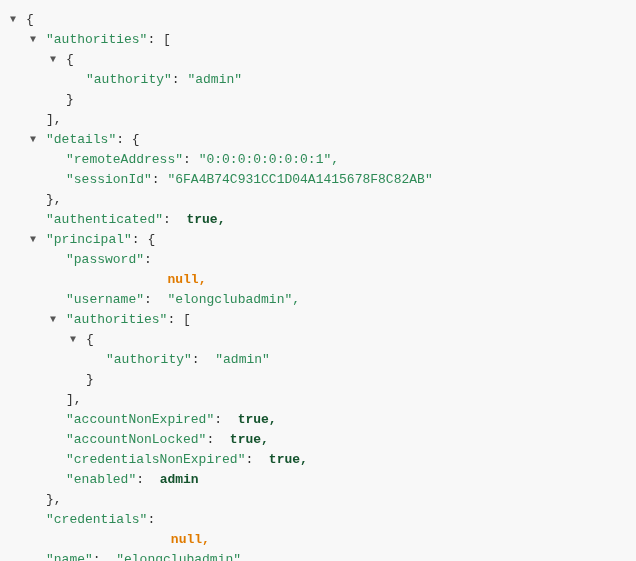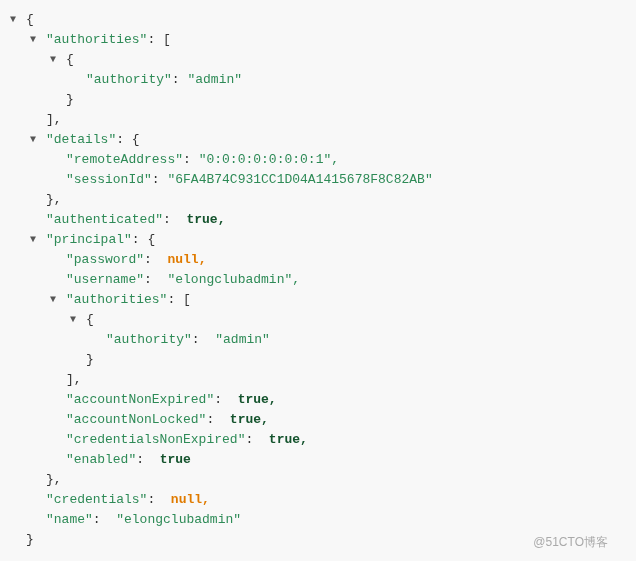--- a/index.html
+++ b/index.html
@@ -25,21 +25,21 @@
       white-space: pre;
     }
     .indent-0 { padding-left: 0px; }
     .indent-1 { padding-left: 20px; }
     .indent-2 { padding-left: 40px; }
     .indent-3 { padding-left: 60px; }
     .indent-4 { padding-left: 80px; }
 
     .key { color: #2e8b57; }
     .string-val { color: #2e8b57; }
-    .null-val { color: #e07b00; font-weight: bold; }
+    .null-val { color: #e07b00; font-weight: bold; margin-top: 20px; }
     .bool-val { color: #14532d; font-weight: bold; }
     .punct { color: #333; }
     .bracket { color: #333; }
 
     .watermark {
       position: absolute;
       bottom: 10px;
       right: 28px;
       color: #aaa;
       font-size: 12px;
@@ -66,20 +66,20 @@
       <div class="line indent-2"><span style="display: inline-block; width: 16px; color: rgb(85, 85, 85); font-size: 10px; cursor: default;">  </span><span class="key">"password"</span><span class="punct">:  </span><span class="null-val">null,</span></div>
       <div class="line indent-2"><span style="display: inline-block; width: 16px; color: rgb(85, 85, 85); font-size: 10px; cursor: default;">  </span><span class="key">"username"</span><span class="punct">:  </span><span class="string-val">"elongclubadmin",</span></div>
       <div class="line indent-2"><span style="display: inline-block; width: 16px; color: rgb(85, 85, 85); font-size: 10px; cursor: pointer;">▼ </span><span class="key">"authorities"</span><span class="punct">: [</span></div>
       <div class="line indent-3"><span style="display: inline-block; width: 16px; color: rgb(85, 85, 85); font-size: 10px; cursor: pointer;">▼ </span><span class="bracket">{</span></div>
       <div class="line indent-4"><span style="display: inline-block; width: 16px; color: rgb(85, 85, 85); font-size: 10px; cursor: default;">  </span><span class="key">"authority"</span><span class="punct">:  </span><span class="string-val">"admin"</span></div>
       <div class="line indent-3"><span style="display: inline-block; width: 16px; color: rgb(85, 85, 85); font-size: 10px; cursor: default;">  </span><span class="bracket">}</span></div>
       <div class="line indent-2"><span style="display: inline-block; width: 16px; color: rgb(85, 85, 85); font-size: 10px; cursor: default;">  </span><span class="bracket">],</span></div>
       <div class="line indent-2"><span style="display: inline-block; width: 16px; color: rgb(85, 85, 85); font-size: 10px; cursor: default;">  </span><span class="key">"accountNonExpired"</span><span class="punct">:  </span><span class="bool-val">true,</span></div>
       <div class="line indent-2"><span style="display: inline-block; width: 16px; color: rgb(85, 85, 85); font-size: 10px; cursor: default;">  </span><span class="key">"accountNonLocked"</span><span class="punct">:  </span><span class="bool-val">true,</span></div>
       <div class="line indent-2"><span style="display: inline-block; width: 16px; color: rgb(85, 85, 85); font-size: 10px; cursor: default;">  </span><span class="key">"credentialsNonExpired"</span><span class="punct">:  </span><span class="bool-val">true,</span></div>
-      <div class="line indent-2"><span style="display: inline-block; width: 16px; color: rgb(85, 85, 85); font-size: 10px; cursor: default;">  </span><span class="key">"enabled"</span><span class="punct">:  </span><span class="bool-val">true</span></div>
+      <div class="line indent-2"><span style="display: inline-block; width: 16px; color: rgb(85, 85, 85); font-size: 10px; cursor: default;">  </span><span class="key">"enabled"</span><span class="punct">:  </span><span class="bool-val">admin</span></div>
       <div class="line indent-1"><span style="display: inline-block; width: 16px; color: rgb(85, 85, 85); font-size: 10px; cursor: default;">  </span><span class="bracket">},</span></div>
       <div class="line indent-1"><span style="display: inline-block; width: 16px; color: rgb(85, 85, 85); font-size: 10px; cursor: default;">  </span><span class="key">"credentials"</span><span class="punct">:  </span><span class="null-val">null,</span></div>
       <div class="line indent-1"><span style="display: inline-block; width: 16px; color: rgb(85, 85, 85); font-size: 10px; cursor: default;">  </span><span class="key">"name"</span><span class="punct">:  </span><span class="string-val">"elongclubadmin"</span></div>
       <div class="line indent-0"><span style="display: inline-block; width: 16px; color: rgb(85, 85, 85); font-size: 10px; cursor: default;">  </span><span class="bracket">}</span></div>
     </div>
   <div class="watermark">@51CTO博客</div>
 </div>
 
 </body></html>

